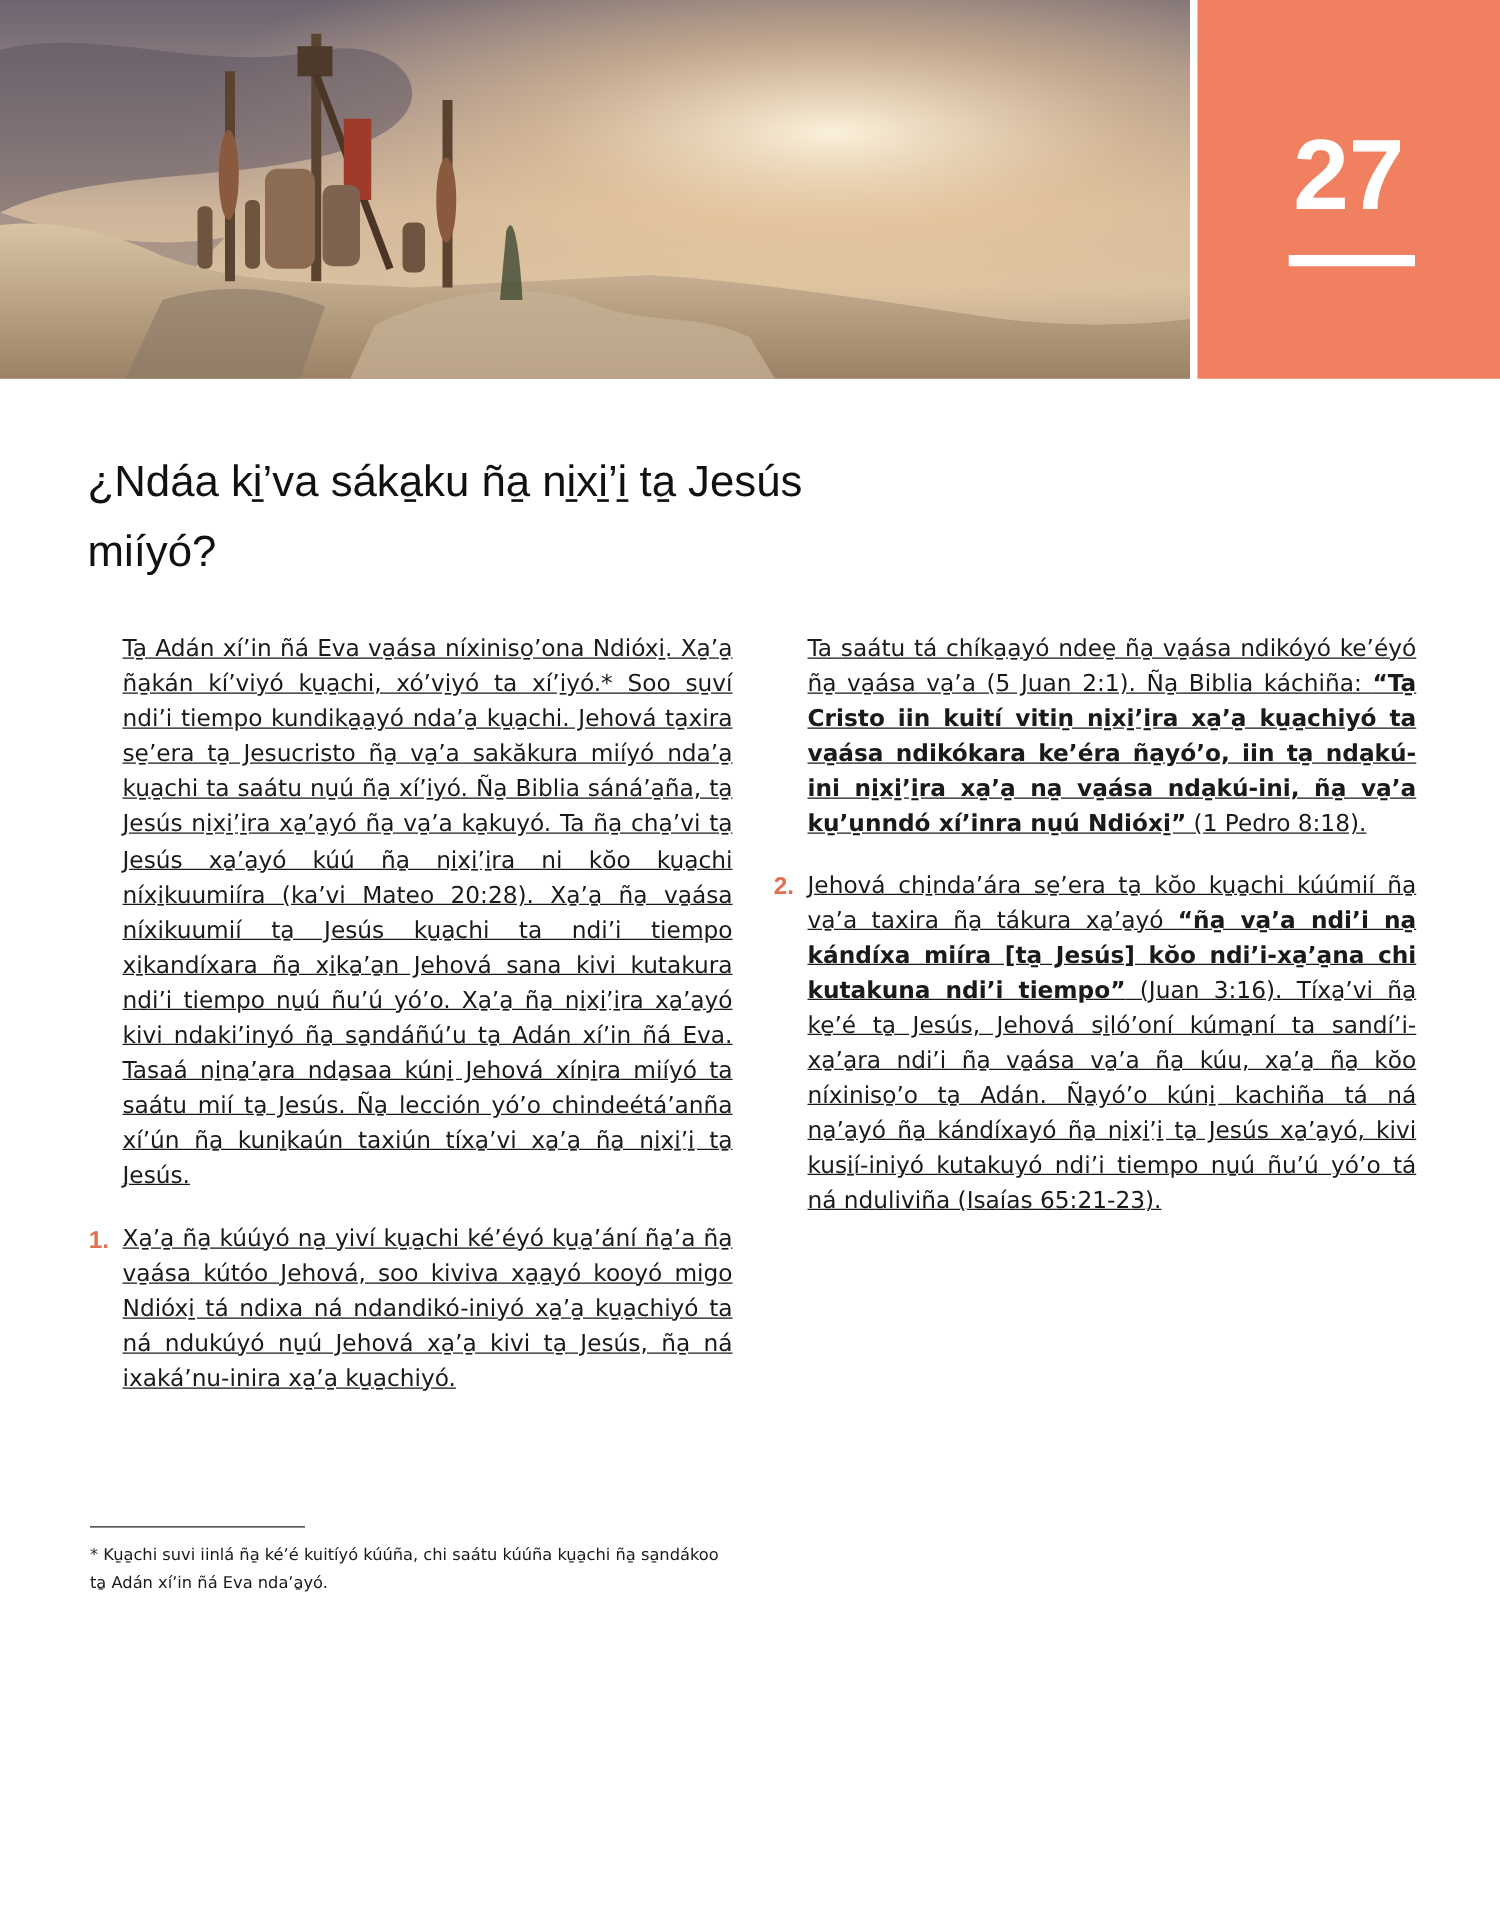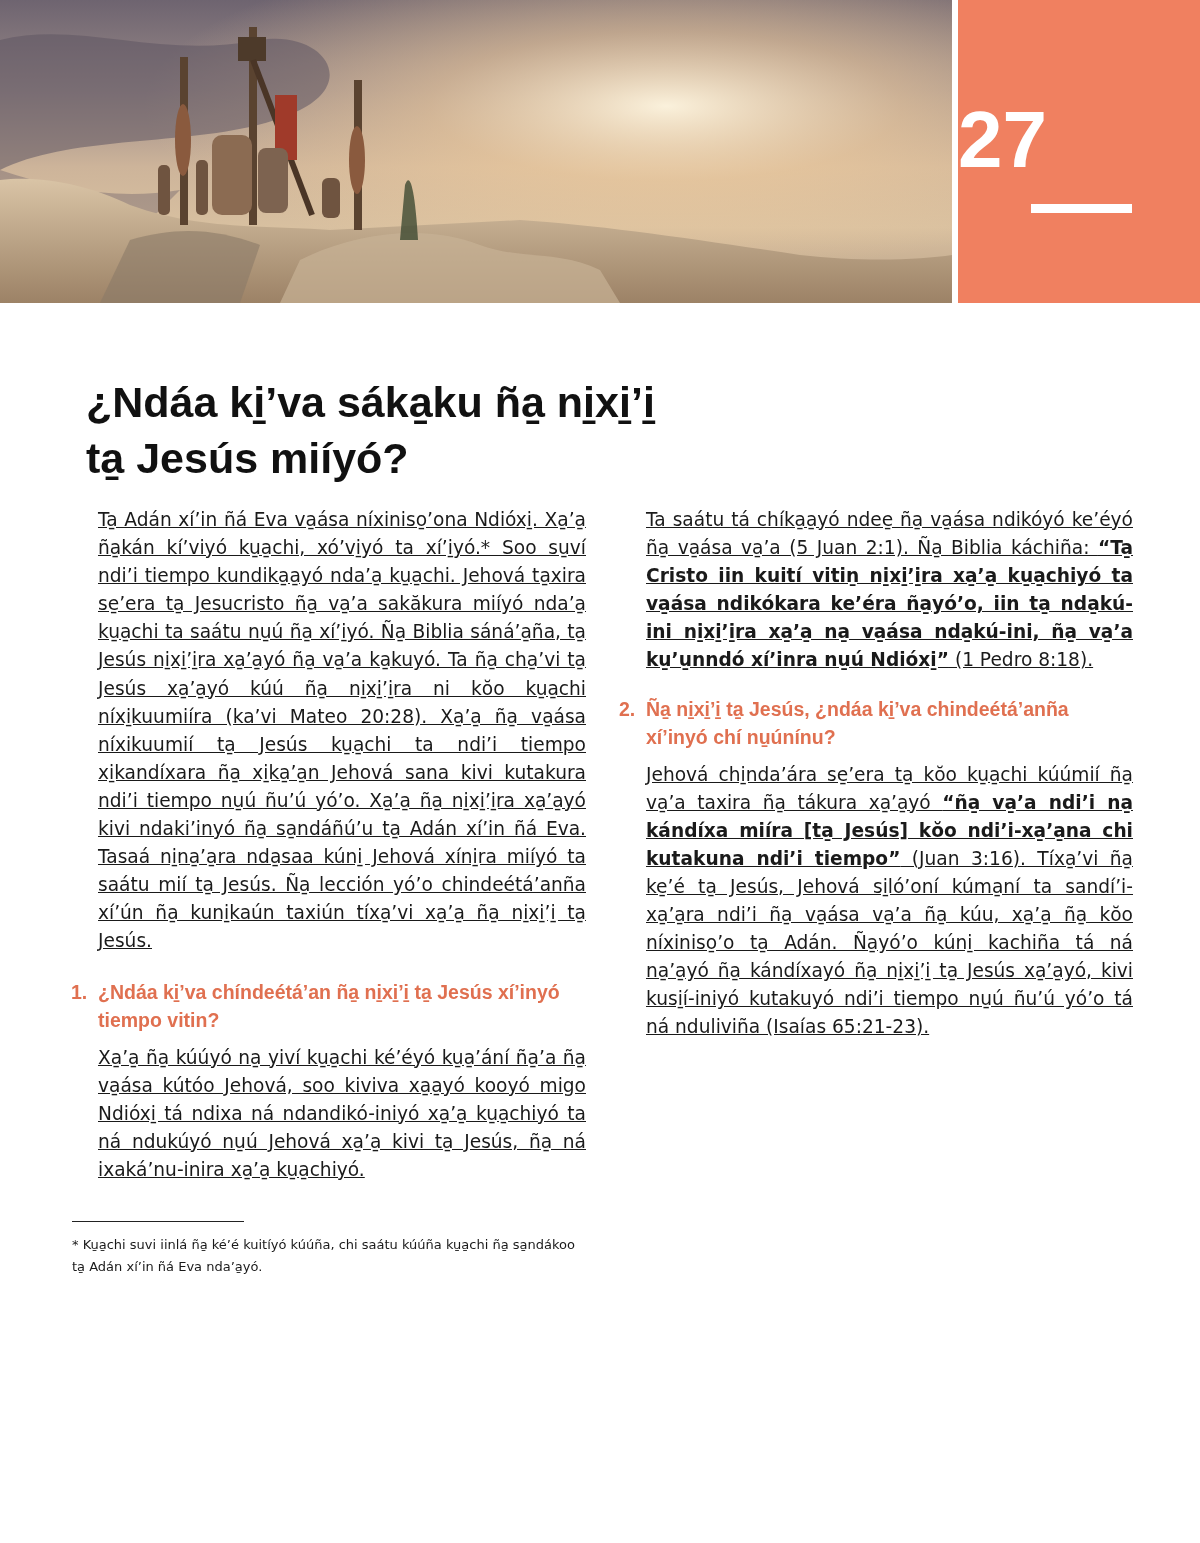--- a/index.html
+++ b/index.html
@@ -2,25 +2,25 @@
 <html><head>
 <meta charset="utf-8">
 <style>
   html, body { margin: 0; padding: 0; background: #ffffff; }
   body { width: 1200px; height: 1543px; position: relative; overflow: hidden;
          font-family: "DejaVu Sans", sans-serif; color: #1a1a1a; }
   .hero { position: absolute; left: 0; top: 0; width: 952px; height: 303px; overflow: hidden;
           background: linear-gradient(180deg, #6e6470 0%, #9a8a88 30%, #cdb49a 55%, #d8c0a0 75%, #b89f86 100%); }
   .hero svg { display: block; }
   .badge { position: absolute; left: 958px; top: 0; width: 242px; height: 303px; background: #f08060; }
-  .badge .num { position: absolute; left: 0; right: 0; top: 100px; color: #fff;
+  .badge .num { position: absolute; left: 0; right: 0; top: 100px; text-align: center; color: #fff;
                 font-family: "Liberation Sans", sans-serif; font-weight: 700; font-size: 80px; line-height: 1; }
   .badge .bar { position: absolute; left: 73px; top: 204px; width: 101px; height: 9px; background: #fff; }
-  h1 { position: absolute; left: 70px; top: 358px; width: 600px; margin: 16px;
-       font-family: "Liberation Sans", sans-serif; font-weight: 700; font-size: 43px; line-height: 56px; color: #111; }
+  h1 { position: absolute; left: 70px; top: 358px; width: 600px; margin: 0;
+       font-family: "Liberation Sans", sans-serif; font-weight: 400; font-size: 35px; line-height: 56px; color: #111; }
   .col { position: absolute; font-size: 18.6px; line-height: 28.1px; text-align: justify; }
   .col p { margin: 0; text-decoration: underline; }
   .left { left: 98px; top: 506px; width: 488px; }
   .right { left: 646px; top: 506px; width: 487px; }
   .q { position: relative; color: #e07050; font-family: "Liberation Sans", sans-serif; font-weight: 700;
        font-size: 19.5px; line-height: 28px; margin: 0; text-align: left; }
   .q .qn { position: absolute; left: -27px; }
   .left .q { margin-top: 22px; margin-bottom: 10px; }
   .right .q { margin-top: 20px; margin-bottom: 10px; }
   b { font-weight: 700; }
@@ -72,28 +72,26 @@
   <div class="num">27</div>
   <div class="bar"></div>
 </div>
 
 <h1>¿Ndáa ki̱’va sáka̱ku ña̱ ni̱xi̱’i̱ ta̱ Jesús miíyó?</h1>
 
 <div class="col left">
   <p>Ta̱ Adán xí’in ñá Eva va̱ása níxiniso̱’ona Ndióxi̱. Xa̱’a̱ ña̱kán kí’viyó ku̱a̱chi, xó’vi̱yó ta xí’i̱yó.* Soo su̱ví ndi’i tiempo kundika̱a̱yó nda’a̱ ku̱a̱chi. Jehová ta̱xira se̱’era ta̱ Jesucristo ña̱ va̱’a sakăkura miíyó nda’a̱ ku̱a̱chi ta saátu nu̱ú ña̱ xí’i̱yó. Ña̱ Biblia sáná’a̱ña, ta̱ Jesús ni̱xi̱’i̱ra xa̱’a̱yó ña̱ va̱’a ka̱kuyó. Ta ña̱ cha̱’vi ta̱ Jesús xa̱’a̱yó kúú ña̱ ni̱xi̱’i̱ra ni kŏo ku̱a̱chi níxi̱kuumiíra (ka’vi Mateo 20:28). Xa̱’a̱ ña̱ va̱ása níxikuumií ta̱ Jesús ku̱a̱chi ta ndi’i tiempo xi̱kandíxara ña̱ xi̱ka̱’a̱n Jehová sana kivi kutakura ndi’i tiempo nu̱ú ñu’ú yó’o. Xa̱’a̱ ña̱ ni̱xi̱’i̱ra xa̱’a̱yó kivi ndaki’inyó ña̱ sa̱ndáñú’u ta̱ Adán xí’in ñá Eva. Tasaá ni̱na̱’a̱ra nda̱saa kúni̱ Jehová xíni̱ra miíyó ta saátu mií ta̱ Jesús. Ña̱ lección yó’o chindeétá’anña xí’ún ña̱ kuni̱kaún taxiún tíxa̱’vi xa̱’a̱ ña̱ ni̱xi̱’i̱ ta̱ Jesús.</p>
   <div class="q">
     <span class="qn">1.</span>
-    <span>¿Ndáa ki̱’va chíndeétá’an ña̱ ni̱xi̱’i̱ ta̱ Jesús xí’inyó tiempo vitin?</span>
   </div>
   <p>Xa̱’a̱ ña̱ kúúyó na̱ yiví ku̱a̱chi ké’éyó ku̱a̱’ání ña̱’a ña̱ va̱ása kútóo Jehová, soo kiviva xa̱a̱yó kooyó migo Ndióxi̱ tá ndixa ná ndandikó-iniyó xa̱’a̱ ku̱a̱chiyó ta ná ndukúyó nu̱ú Jehová xa̱’a̱ kivi ta̱ Jesús, ña̱ ná ixaká’nu-inira xa̱’a̱ ku̱a̱chiyó.</p>
 </div>
 
 <div class="fn-rule"></div>
 <p class="footnote">* Ku̱a̱chi suvi iinlá ña̱ ké’é kuitíyó kúúña, chi saátu kúúña ku̱a̱chi ña̱ sa̱ndákoo ta̱ Adán xí’in ñá Eva nda’a̱yó.</p>
 
 <div class="col right">
   <p><span>Ta saátu tá chíka̱a̱yó ndee̱ ña̱ va̱ása ndikóyó ke’éyó ña̱ va̱ása va̱’a (5 Juan 2:1). Ña̱ Biblia káchiña: </span><b>“Ta̱ Cristo iin kuití vitiṉ ni̱xi̱’i̱ra xa̱’a̱ ku̱a̱chiyó ta va̱ása ndikókara ke’éra ña̱yó’o, iin ta̱ nda̱kú-ini ni̱xi̱’i̱ra xa̱’a̱ na̱ va̱ása nda̱kú-ini, ña̱ va̱’a ku̱’u̱nndó xí’inra nu̱ú Ndióxi̱”</b><span> (1 Pedro 8:18).</span></p>
   <div class="q">
     <span class="qn">2.</span>
-    <span>Ña̱ ni̱xi̱’i̱ ta̱ Jesús, ¿ndáa ki̱’va chindeétá’anña xí’inyó chí nu̱únínu?</span>
   </div>
   <p><span>Jehová chi̱nda’ára se̱’era ta̱ kŏo ku̱a̱chi kúúmií ña̱ va̱’a taxira ña̱ tákura xa̱’a̱yó </span><b>“ña̱ va̱’a ndi’i na̱ kándíxa miíra [ta̱ Jesús] kŏo ndi’i-xa̱’a̱na chi kutakuna ndi’i tiempo”</b><span> (Juan 3:16). Tíxa̱’vi ña̱ ke̱’é ta̱ Jesús, Jehová si̱ló’oní kúma̱ní ta sandí’i-xa̱’a̱ra ndi’i ña̱ va̱ása va̱’a ña̱ kúu, xa̱’a̱ ña̱ kŏo níxiniso̱’o ta̱ Adán. Ña̱yó’o kúni̱ kachiña tá ná na̱’a̱yó ña̱ kándíxayó ña̱ ni̱xi̱’i̱ ta̱ Jesús xa̱’a̱yó, kivi kusi̱í-iniyó kutakuyó ndi’i tiempo nu̱ú ñu’ú yó’o tá ná nduliviña (Isaías 65:21-23).</span></p>
 </div>
 
 </body></html>

